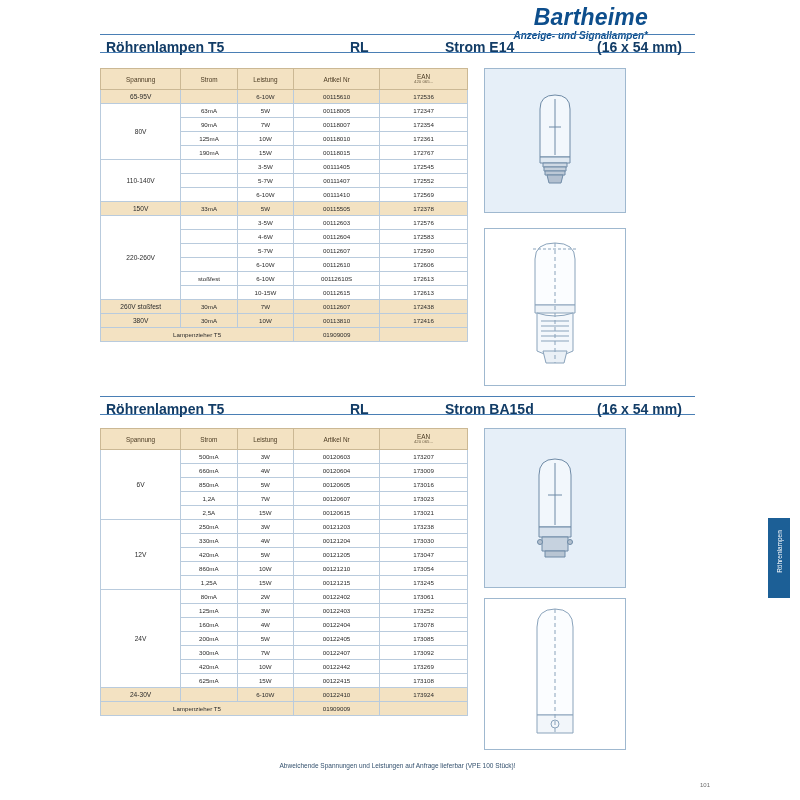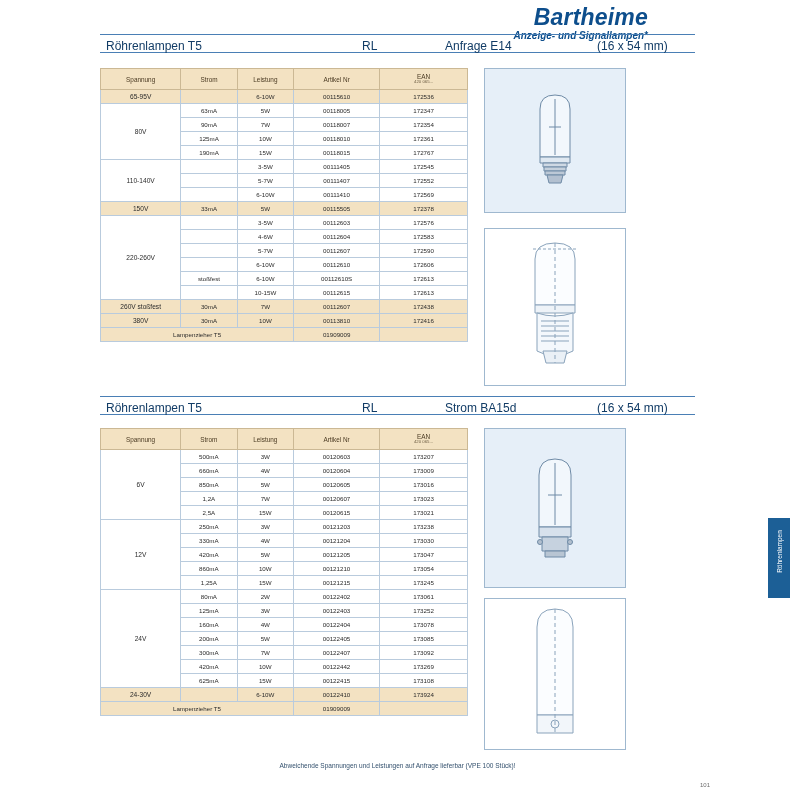--- a/index.html
+++ b/index.html
@@ -48,30 +48,30 @@
   }
 
   
   .sec-title {
     position: absolute;
     left: 100px;
     width: 595px;
     height: 17px;
     border-top: 1px solid #4a7fb5;
     border-bottom: 1px solid #4a7fb5;
-    font-size: 12px;
-    font-weight: normal;
+    font-size: 14px;
+    font-weight: bold;
     color: #123c66;
   }
   .sec-title span {
     position: absolute;
     top: 4px;
   }
   .st-a { left: 6px; }
-  .st-b { left: 262px; }
+  .st-b { left: 250px; }
   .st-c { left: 345px; }
   .st-d { left: 497px; }
 
   
   .tbl {
     position: absolute;
     left: 100px;
     width: 368px;
     border: 1px solid #9fb8cf;
     border-collapse: collapse;
@@ -178,21 +178,21 @@
 <div class="page">
 
   <div class="brand">
     <div class="brand-name">Bartheime</div>
     <div class="brand-sub">Anzeige- und Signallampen*</div>
   </div>
 
   <div class="sec-title" style="top:34px;">
     <span class="st-a">Röhrenlampen T5</span>
     <span class="st-b">RL</span>
-    <span class="st-c">Anfrage E14</span>
+    <span class="st-c">Strom E14</span>
     <span class="st-d">(16 x 54 mm)</span>
   </div>
 
   <table class="tbl" id="tbl1" style="top:68px;">
     <thead>
       <tr>
         <td class="colw-v">Spannung</td>
         <td class="colw-i">Strom</td>
         <td class="colw-p">Leistung</td>
         <td class="colw-a">Artikel Nr</td>

